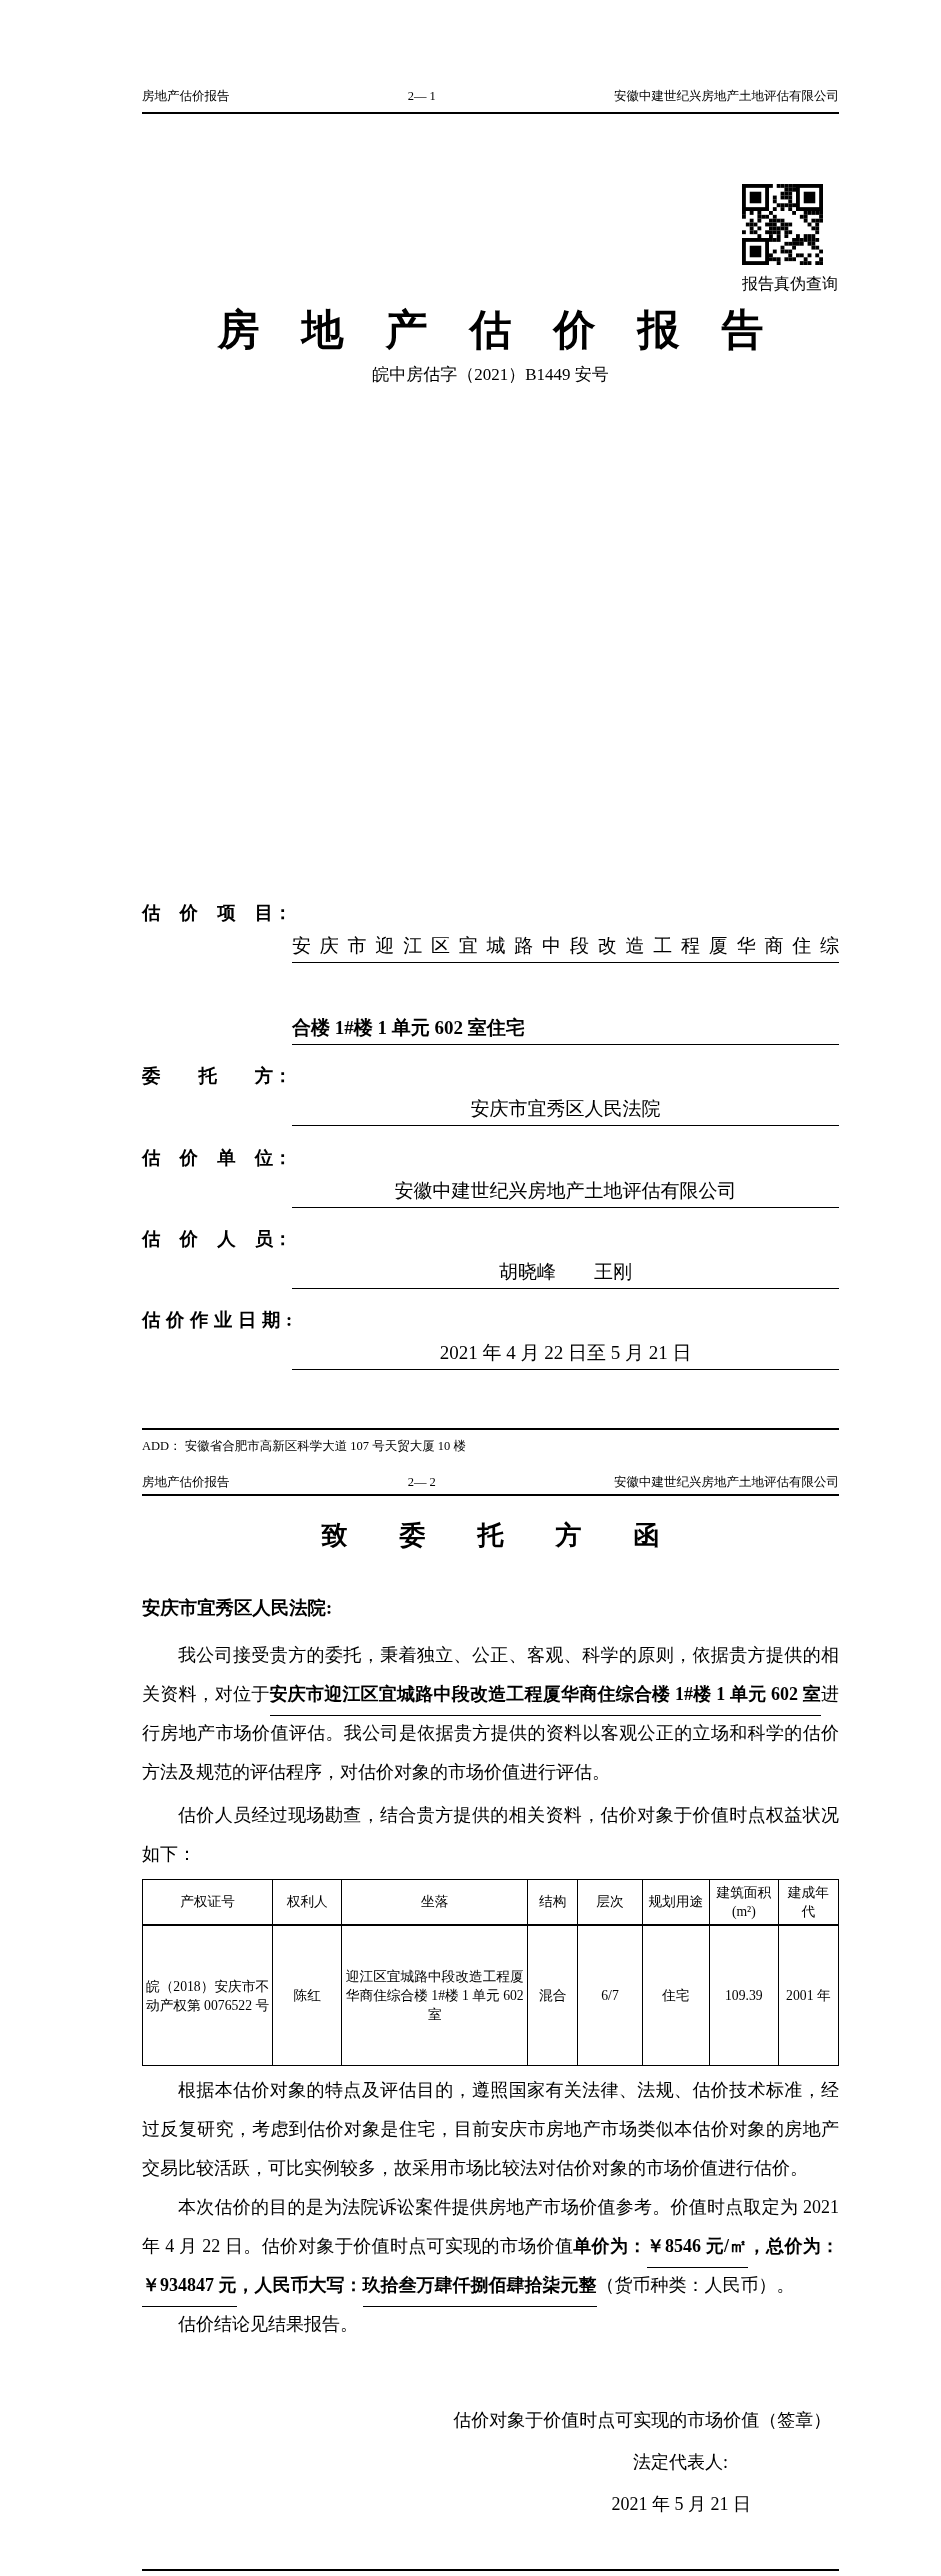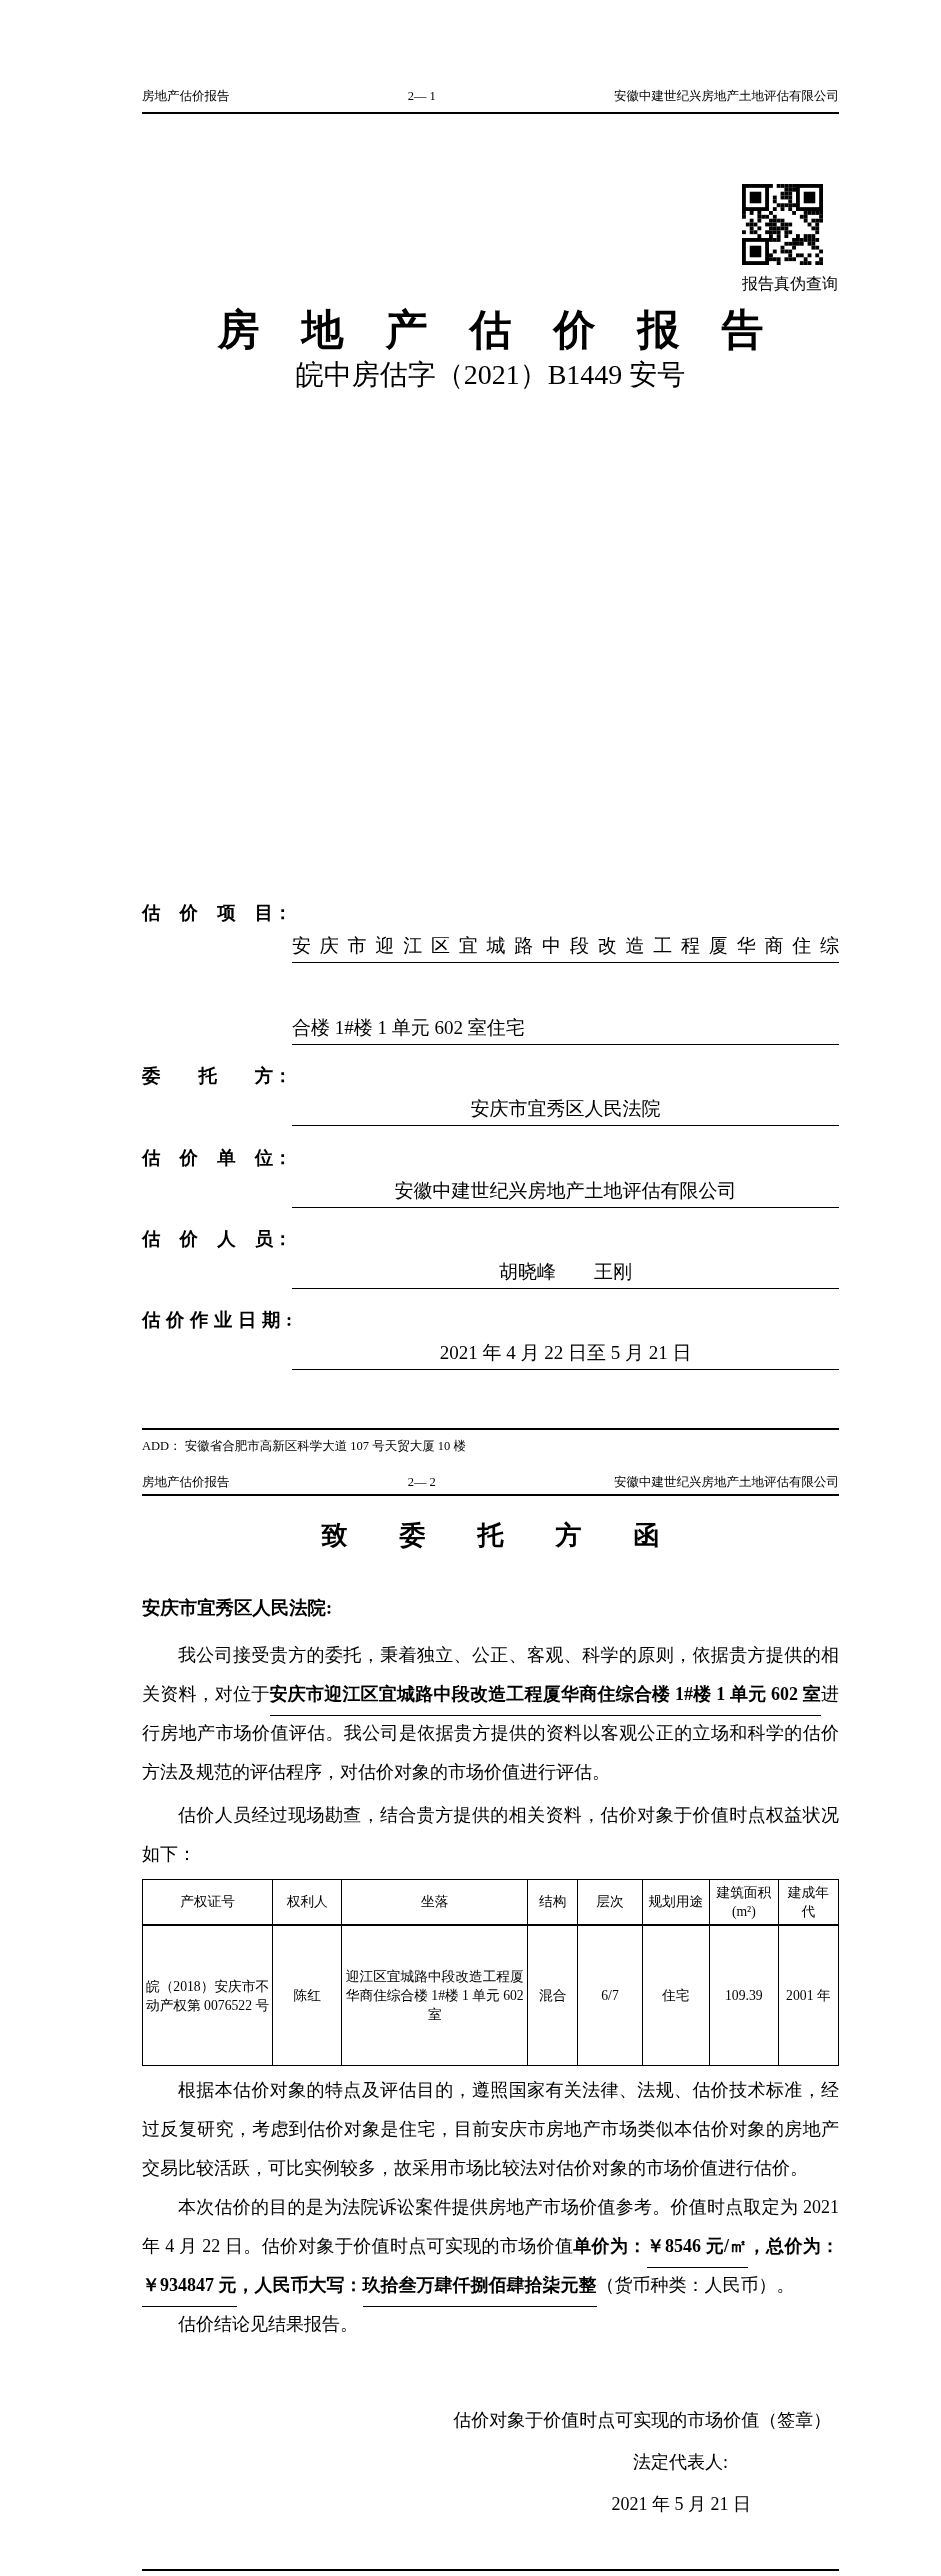--- a/index.html
+++ b/index.html
@@ -28,38 +28,38 @@
   
   .qr-wrap{position:absolute;left:742px;top:184px;width:81px;text-align:center;}
   .qr-wrap svg{display:block;background:#fff;}
   .qr-caption{font-weight:normal;font-size:16px;line-height:14.2px;margin-top:12px;white-space:nowrap;}
 
   
   .main-title{
     margin-top:193px;text-align:center;
     font-size:42px;font-weight:bold;line-height:47px;white-space:nowrap;
   }
-  .sub-title{margin-top:8.3px;text-align:center;font-size:28px;line-height:26px;}
+  .sub-title{margin-top:8.3px;text-align:center;font-size:17px;line-height:26px;}
 
   
   .form{margin-top:509px;}
   .form-row{display:flex;margin-bottom:15.4px;}
   .form-label{
     width:150px;flex:0 0 150px;
     font-size:18.4px;font-weight:bold;line-height:33px;
     text-align:justify;text-align-last:justify;
   }
   .form-label.spacer{text-align-last:auto;}
   .form-value{
     flex:1;border-bottom:1.2px solid #000;
     font-size:19px;line-height:32px;margin-top:33px;
   }
   .v-stretch{text-align:justify;text-align-last:justify;}
   .v-center{text-align:center;}
-  .v-left{text-align:left;}
+  .v-left{text-align:left;font-weight:bold;}
 
   
   .letter-title{margin-top:22.6px;text-align:center;font-size:26px;font-weight:bold;line-height:36px;white-space:nowrap;}
   .salutation{margin-top:42px;font-size:18.4px;font-weight:bold;line-height:24px;}
   .para{font-size:18px;line-height:39px;text-align:justify;text-indent:2em;margin:0;}
   .para.p1{margin-top:16px;}
   .para.p2{margin-top:3.6px;}
   .para.p3{margin-top:4.7px;}
   .run-b{font-weight:bold;}
   .run-u{border-bottom:1.2px solid #000;padding-bottom:11px;}

